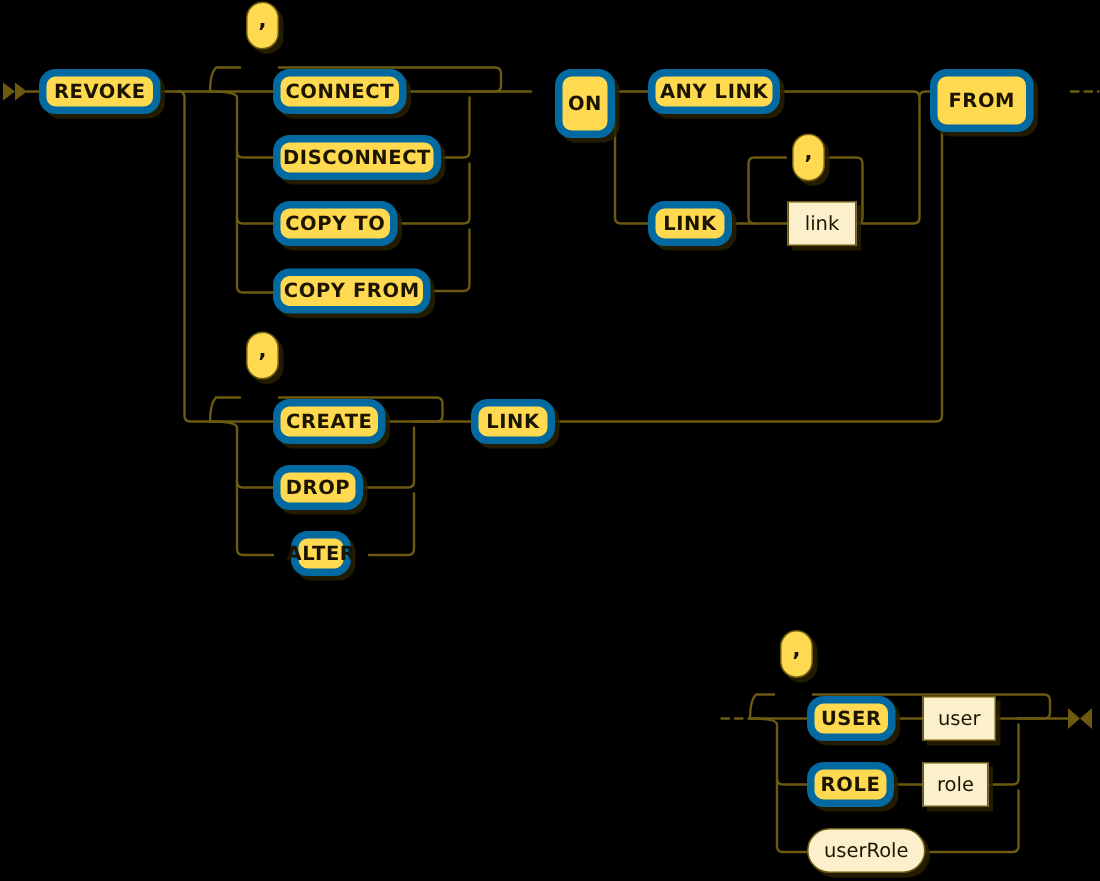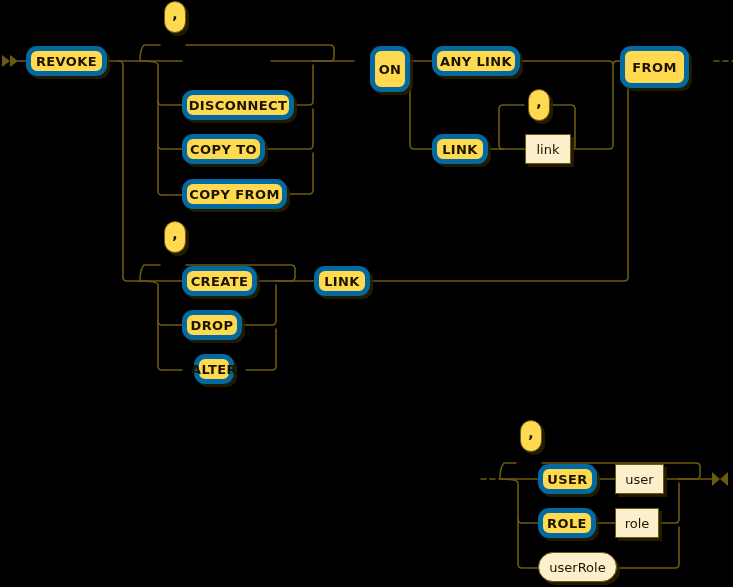--- a/index.html
+++ b/index.html
@@ -161,20 +161,23 @@
   </svg>
 
   <div class="node term" style="left:26px;top:46px;width:81px;height:30px;">
     <span>REVOKE</span>
   </div>
 
   <div class="node comma" style="left:164px;top:1px;width:22px;height:32px;">
     <span>,</span>
   </div>
 
+  <div class="node term" style="left:182px;top:46px;width:89px;height:30px;">
+    <span>CONNECT</span>
+  </div>
 
   <div class="node term" style="left:182px;top:90px;width:112px;height:30px;">
     <span>DISCONNECT</span>
   </div>
 
   <div class="node term" style="left:182px;top:134px;width:83px;height:30px;text-align:right;">
     <span>COPY TO</span>
   </div>
 
   <div class="node term" style="left:182px;top:179px;width:105px;height:30px;">

